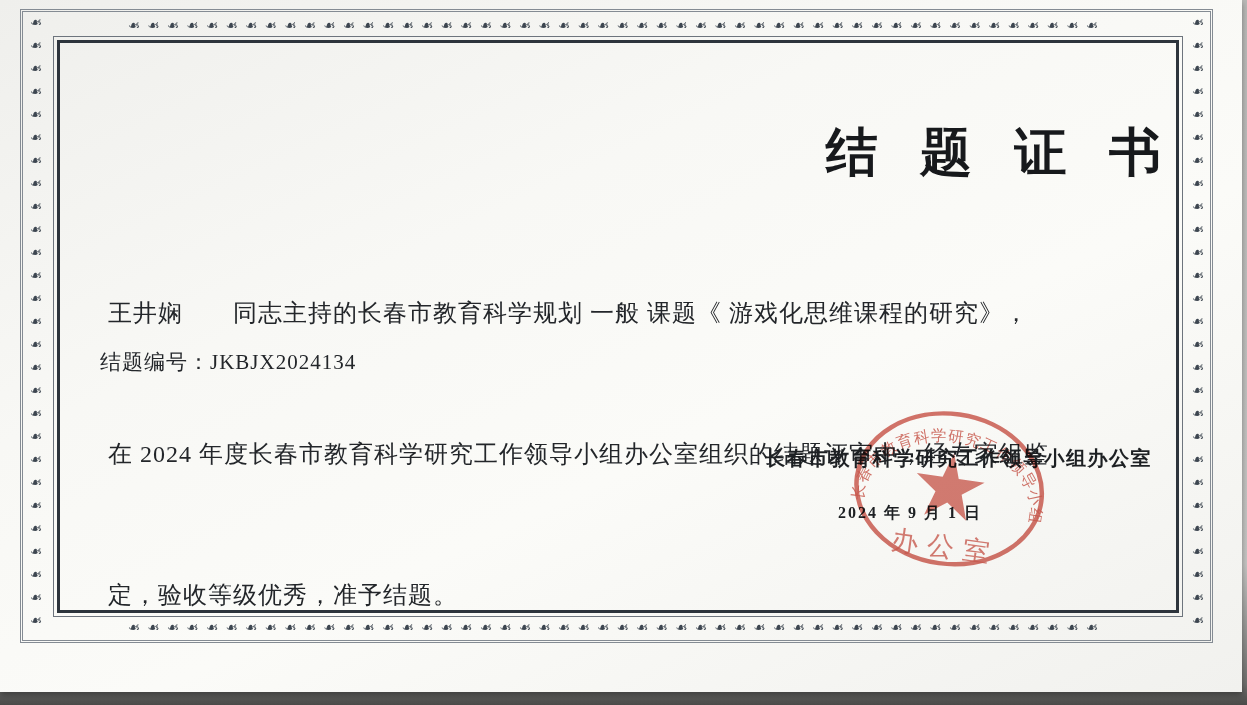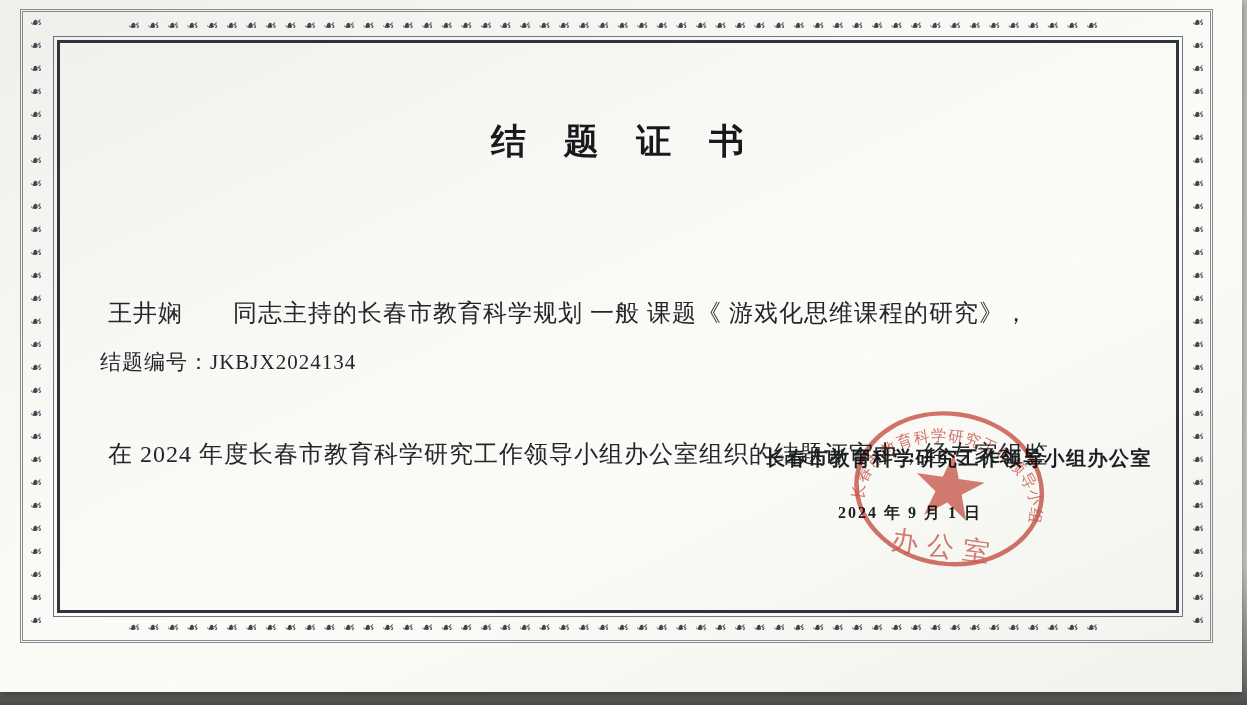--- a/index.html
+++ b/index.html
@@ -34,22 +34,22 @@
 
   .frame-inner {
     position:absolute; left:57px; top:40px; width:1122px; height:573px;
     border:3px solid #2d343c;
     outline:1px solid #6d747d; outline-offset:3px;
   }
 
   
   .title {
     position:absolute; left:60px; width:1115px; top:118px;
-    text-align:center; font-family:"Liberation Sans","DejaVu Sans",sans-serif;
-    font-size:35px; font-weight:800; letter-spacing:14px; color:#17191c;
+    text-align:right; font-family:"Liberation Sans","DejaVu Sans",sans-serif;
+    font-size:52px; font-weight:800; letter-spacing:14px; color:#17191c;
     text-indent:14px; 
   }
   .body-text {
     position:absolute; left:108px; right:100px; top:196px;
     font-size:24px; color:#23262a; line-height:47px;
     white-space:pre-wrap; letter-spacing:1px;
   }
   .meta { position:absolute; left:100px; top:348px; font-size:21px; color:#23262a; }
   .meta-row { height:39px; white-space:pre-wrap; letter-spacing:1px; }
 
@@ -82,20 +82,21 @@
       <div class="orn orn-v orn-left" style="color: rgb(61, 70, 80);">☙☙☙☙☙☙☙☙☙☙☙☙☙☙☙☙☙☙☙☙☙☙☙☙☙☙☙☙</div>
       <div class="orn orn-v orn-right" style="color: rgb(61, 70, 80);">☙☙☙☙☙☙☙☙☙☙☙☙☙☙☙☙☙☙☙☙☙☙☙☙☙☙☙☙</div>
     </div>
     <div class="frame-inner"></div>
 
     <div class="title">结 题 证 书</div>
 
     <div class="body-text">
       <div>王井娴　　同志主持的长春市教育科学规划 一般 课题《 游戏化思维课程的研究》，</div>
       <div>在 2024 年度长春市教育科学研究工作领导小组办公室组织的结题评审中，经专家组鉴</div>
+      <div>定，验收等级优秀，准予结题。</div>
     </div>
 
     <div class="meta">
       <div class="meta-row"><span>结题编号：</span><span>JKBJX2024134</span></div>
     </div>
 
     <div class="org-line">长春市教育科学研究工作领导小组办公室</div>
     <div class="date-line">2024 年 9 月 1 日</div>
 
     <svg class="seal" viewBox="0 0 228 188" xmlns="http://www.w3.org/2000/svg">

